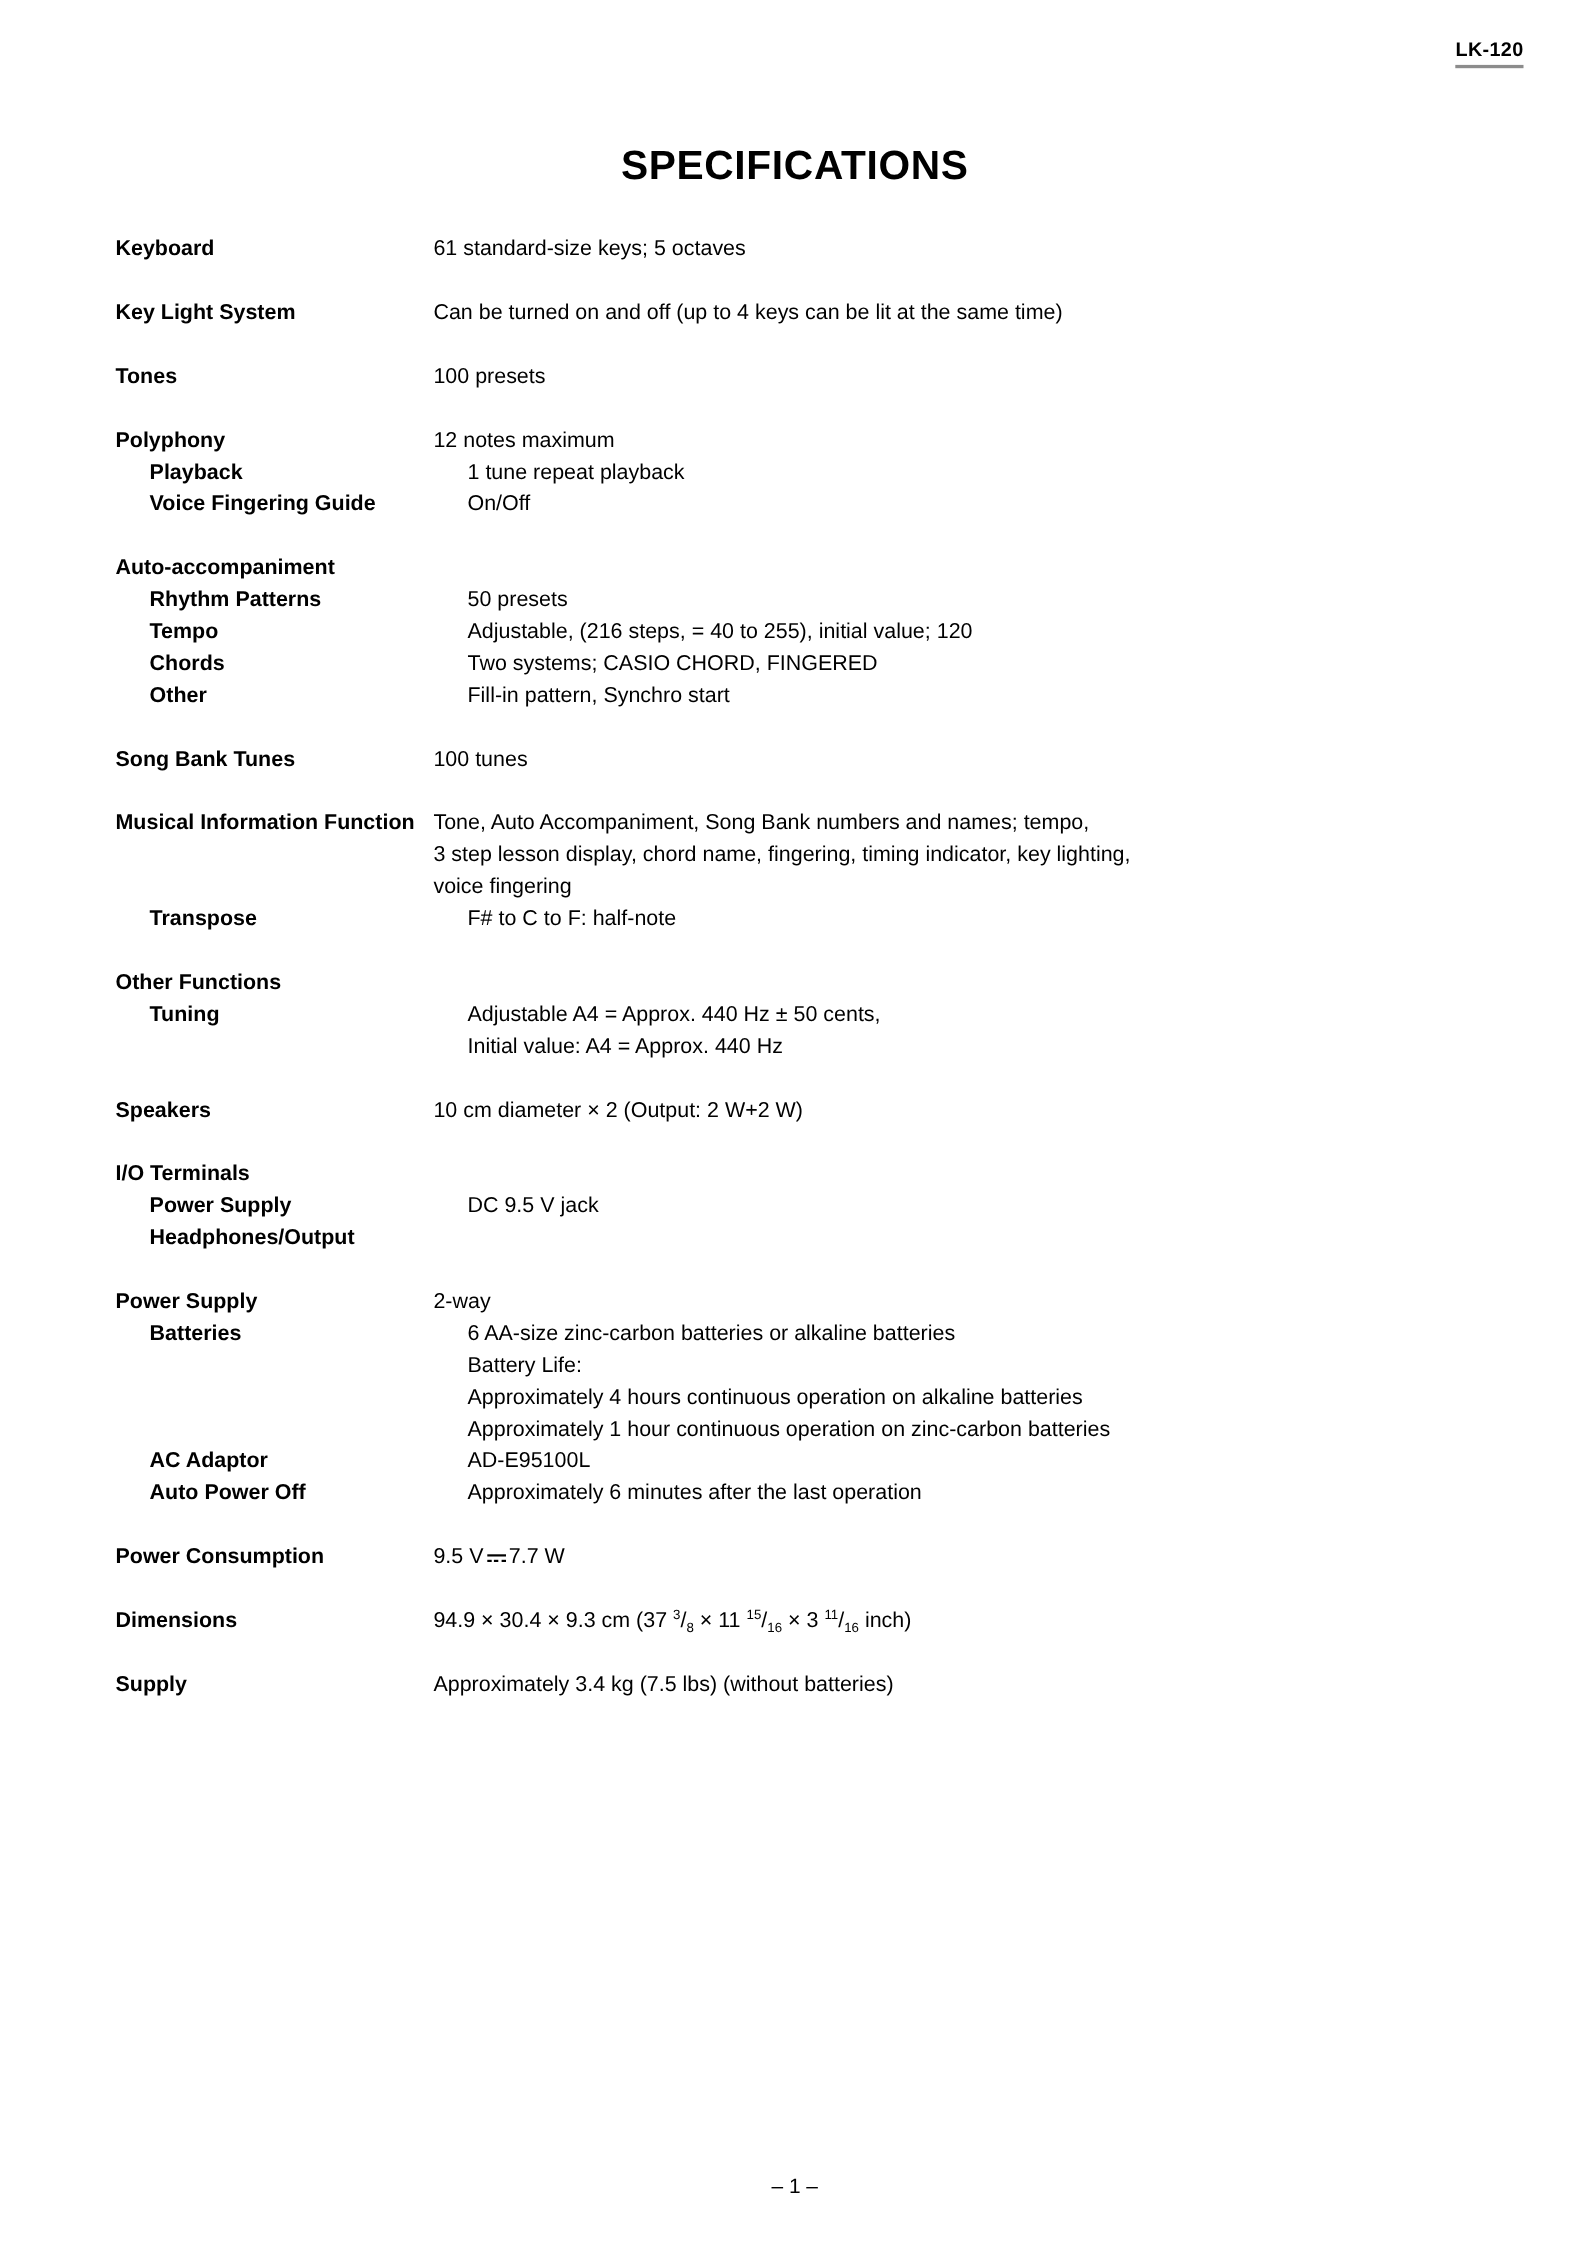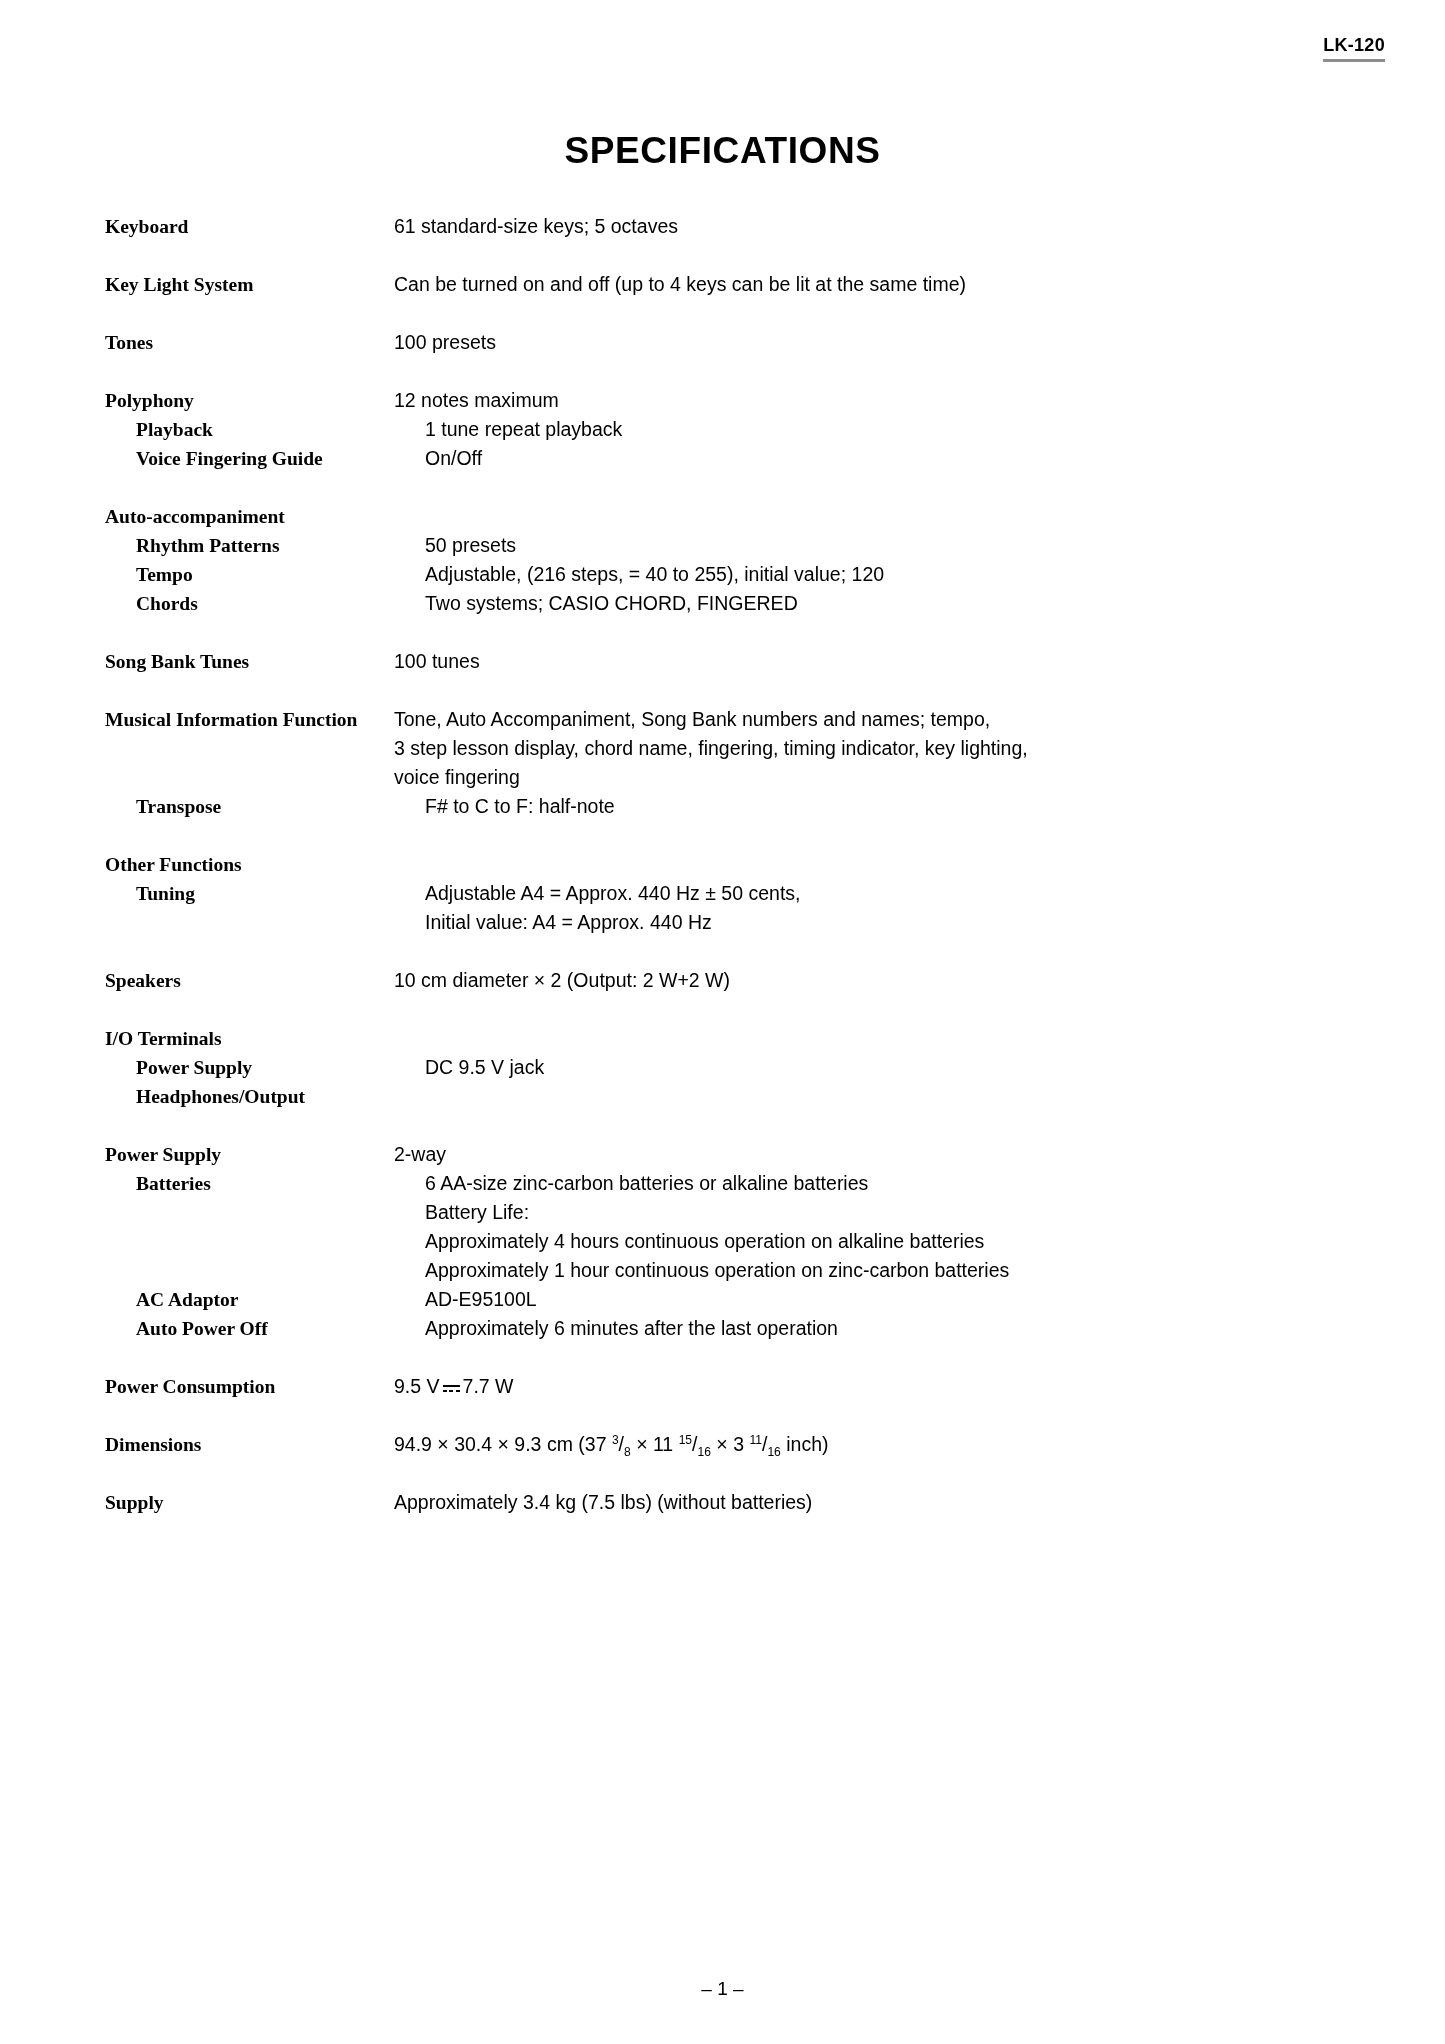--- a/index.html
+++ b/index.html
@@ -64,21 +64,20 @@
   .spec-row.gap-before { margin-top: 29px; }
   .spec-row.tight      { margin-top: 0px; }
 
   .spec-label {
     flex: 0 0 289px;
     width: 289px;
     font-size: 19.5px;
     font-weight: bold;
     line-height: 29px;
     white-space: nowrap;
-    font-family: Liberation Serif, serif;
   }
   .spec-label.indent { padding-left: 31px; }
 
   .spec-value {
     flex: 1 1 auto;
     font-size: 19.5px;
     font-weight: normal;
     line-height: 29px;
   }
   .spec-value .vline { display: block; white-space: nowrap; }
@@ -183,20 +182,26 @@
         <div class="spec-value">
           <span class="vline">Adjustable, (216 steps,  = 40 to 255), initial value; 120</span>
         </div>
       </div>
       <div class="spec-row tight">
         <div class="spec-label indent">Chords</div>
         <div class="spec-value">
           <span class="vline">Two systems; CASIO CHORD, FINGERED</span>
         </div>
       </div>
+      <div class="spec-row tight">
+        <div class="spec-label indent">Other</div>
+        <div class="spec-value">
+          <span class="vline">Fill-in pattern, Synchro start</span>
+        </div>
+      </div>
       <div class="spec-row gap-before">
         <div class="spec-label">Song Bank Tunes</div>
         <div class="spec-value">
           <span class="vline">100 tunes</span>
         </div>
       </div>
       <div class="spec-row gap-before">
         <div class="spec-label">Musical Information Function</div>
         <div class="spec-value">
           <span class="vline">Tone, Auto Accompaniment, Song Bank numbers and names; tempo,</span>

